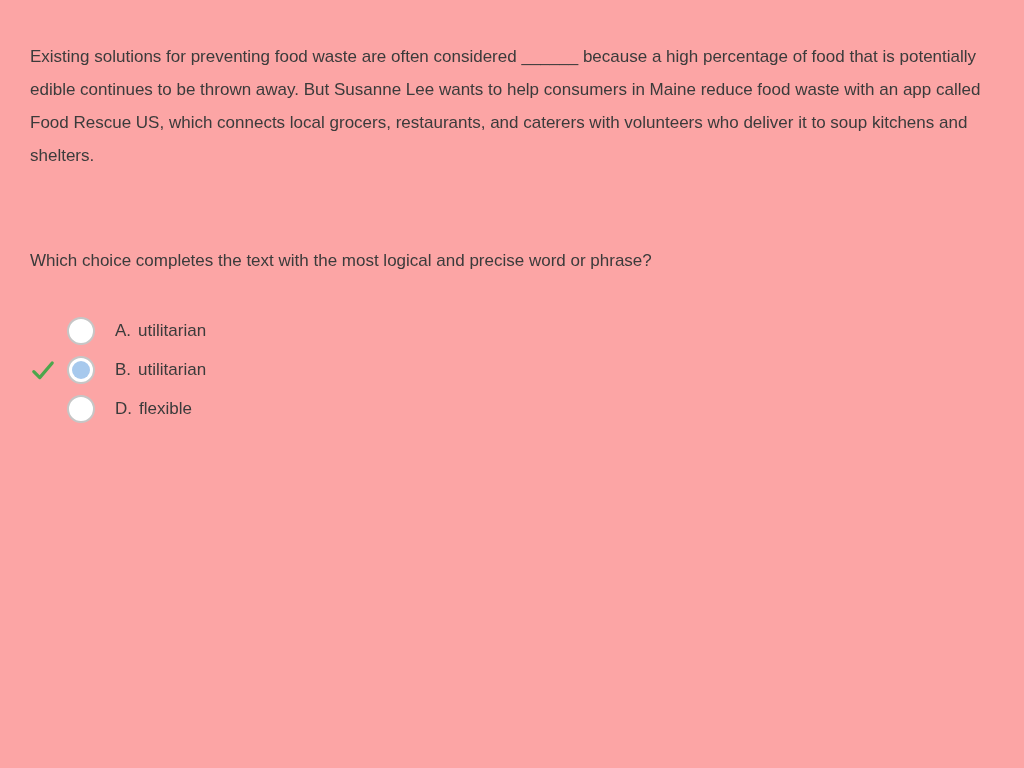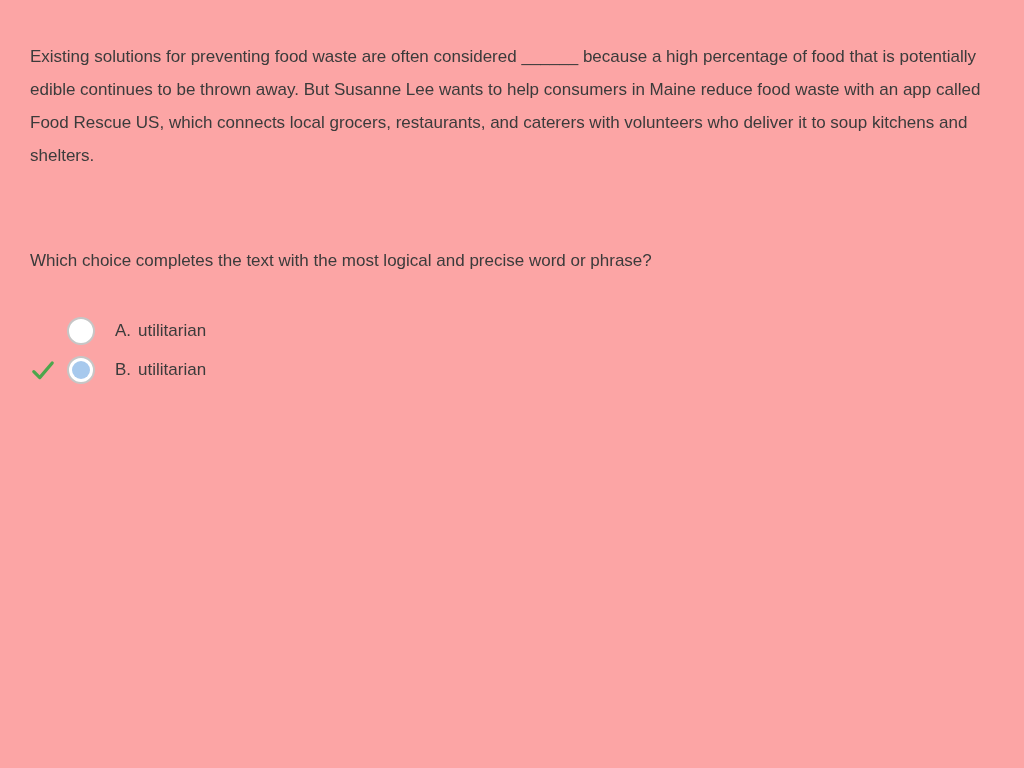--- a/index.html
+++ b/index.html
@@ -112,15 +112,24 @@
       <span class="check-slot">
         <svg class="check-icon" viewBox="0 0 24 24">
           <path d="M3.5 13.5 L9 19 L20.5 5.5" fill="none" stroke="#4ca64c" stroke-width="3" stroke-linecap="round" stroke-linejoin="round"></path>
         </svg>
       </span>
       <span class="radio"></span>
       <span class="option-label"><span class="option-letter">B.</span><span>utilitarian</span></span>
     </div>
 
 
+    <div class="option-row">
+      <span class="check-slot">
+        <svg class="check-icon" viewBox="0 0 24 24">
+          <path d="M3.5 13.5 L9 19 L20.5 5.5" fill="none" stroke="#4ca64c" stroke-width="3" stroke-linecap="round" stroke-linejoin="round"></path>
+        </svg>
+      </span>
+      <span class="radio"></span>
+      <span class="option-label"><span class="option-letter">D.</span><span>flexible</span></span>
+    </div>
 
   </div>
 </div>
 
 </body></html>

